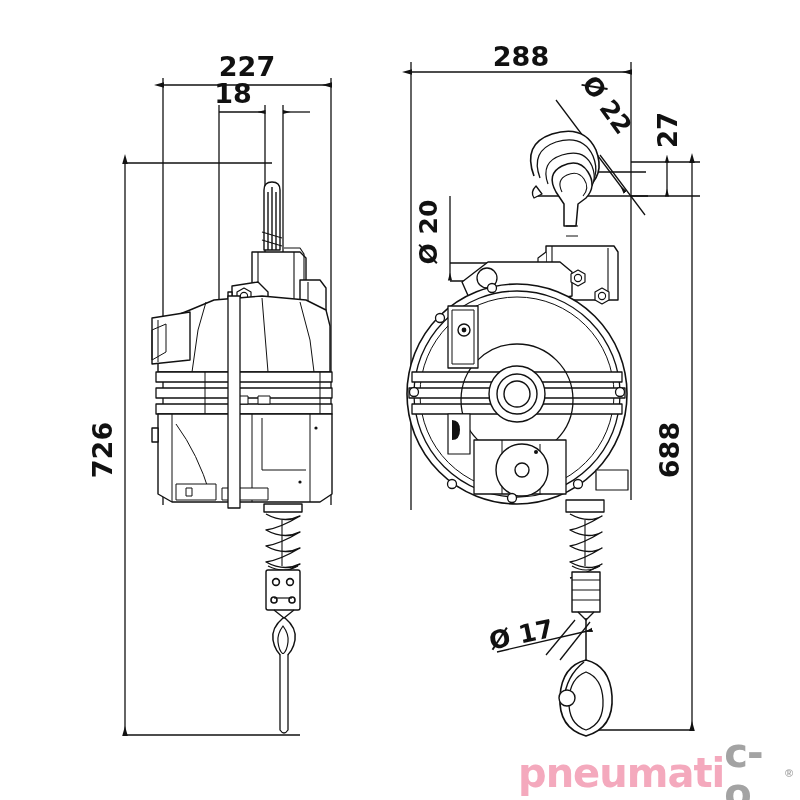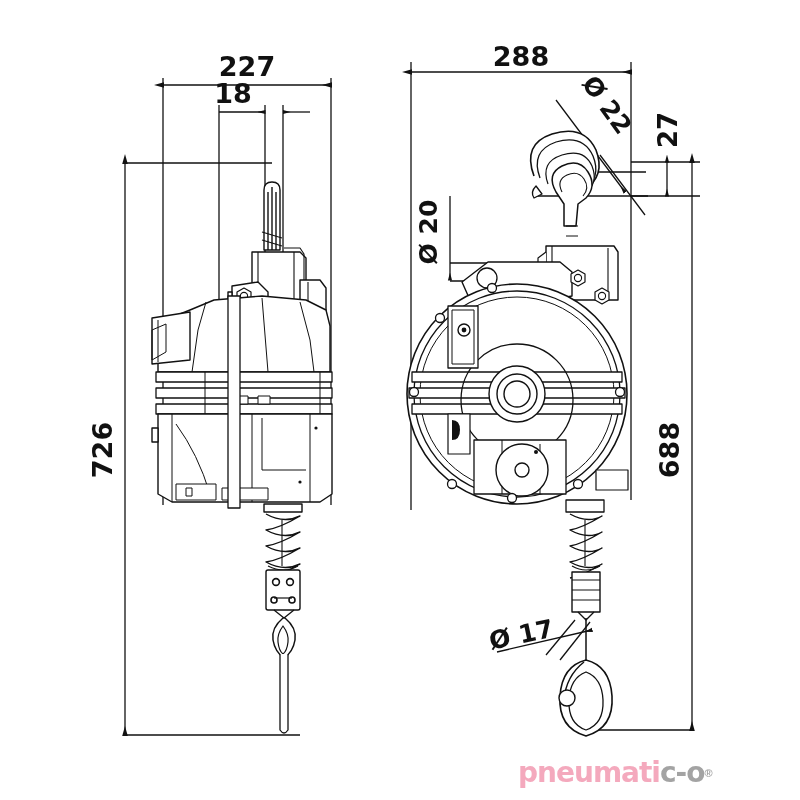--- a/index.html
+++ b/index.html
@@ -3,21 +3,21 @@
 <meta charset="utf-8">
 <style>
   html,body{margin:0;padding:0;background:#ffffff;}
   body{width:800px;height:800px;overflow:hidden;
        font-family:"Liberation Sans","DejaVu Sans",sans-serif;}
   #stage{position:relative;width:800px;height:656px;background:#fff;}
   svg.draw{position:absolute;left:0;top:0;width:800px;height:800px;}
   .logo{position:absolute;left:518px;top:752px;width:275px;height:42px;
         display:flex;align-items:center;justify-content:flex-start;}
   .logo-txt{font-family:"DejaVu Sans",sans-serif;font-weight:bold;
-            font-size:28px;letter-spacing:-1px;line-height:1;}
+            font-size:40px;letter-spacing:-1px;line-height:1;}
   .logo-pink{color:#f4a9bd;}
   .logo-gray{color:#a3a3a3;}
   .logo-reg{font-size:11px;color:#a3a3a3;vertical-align:super;font-weight:bold;}
   text{font-family:"DejaVu Sans",sans-serif;font-weight:bold;fill:#111;}
 </style>
 </head>
 <body>
 
 <div id="stage">
 

